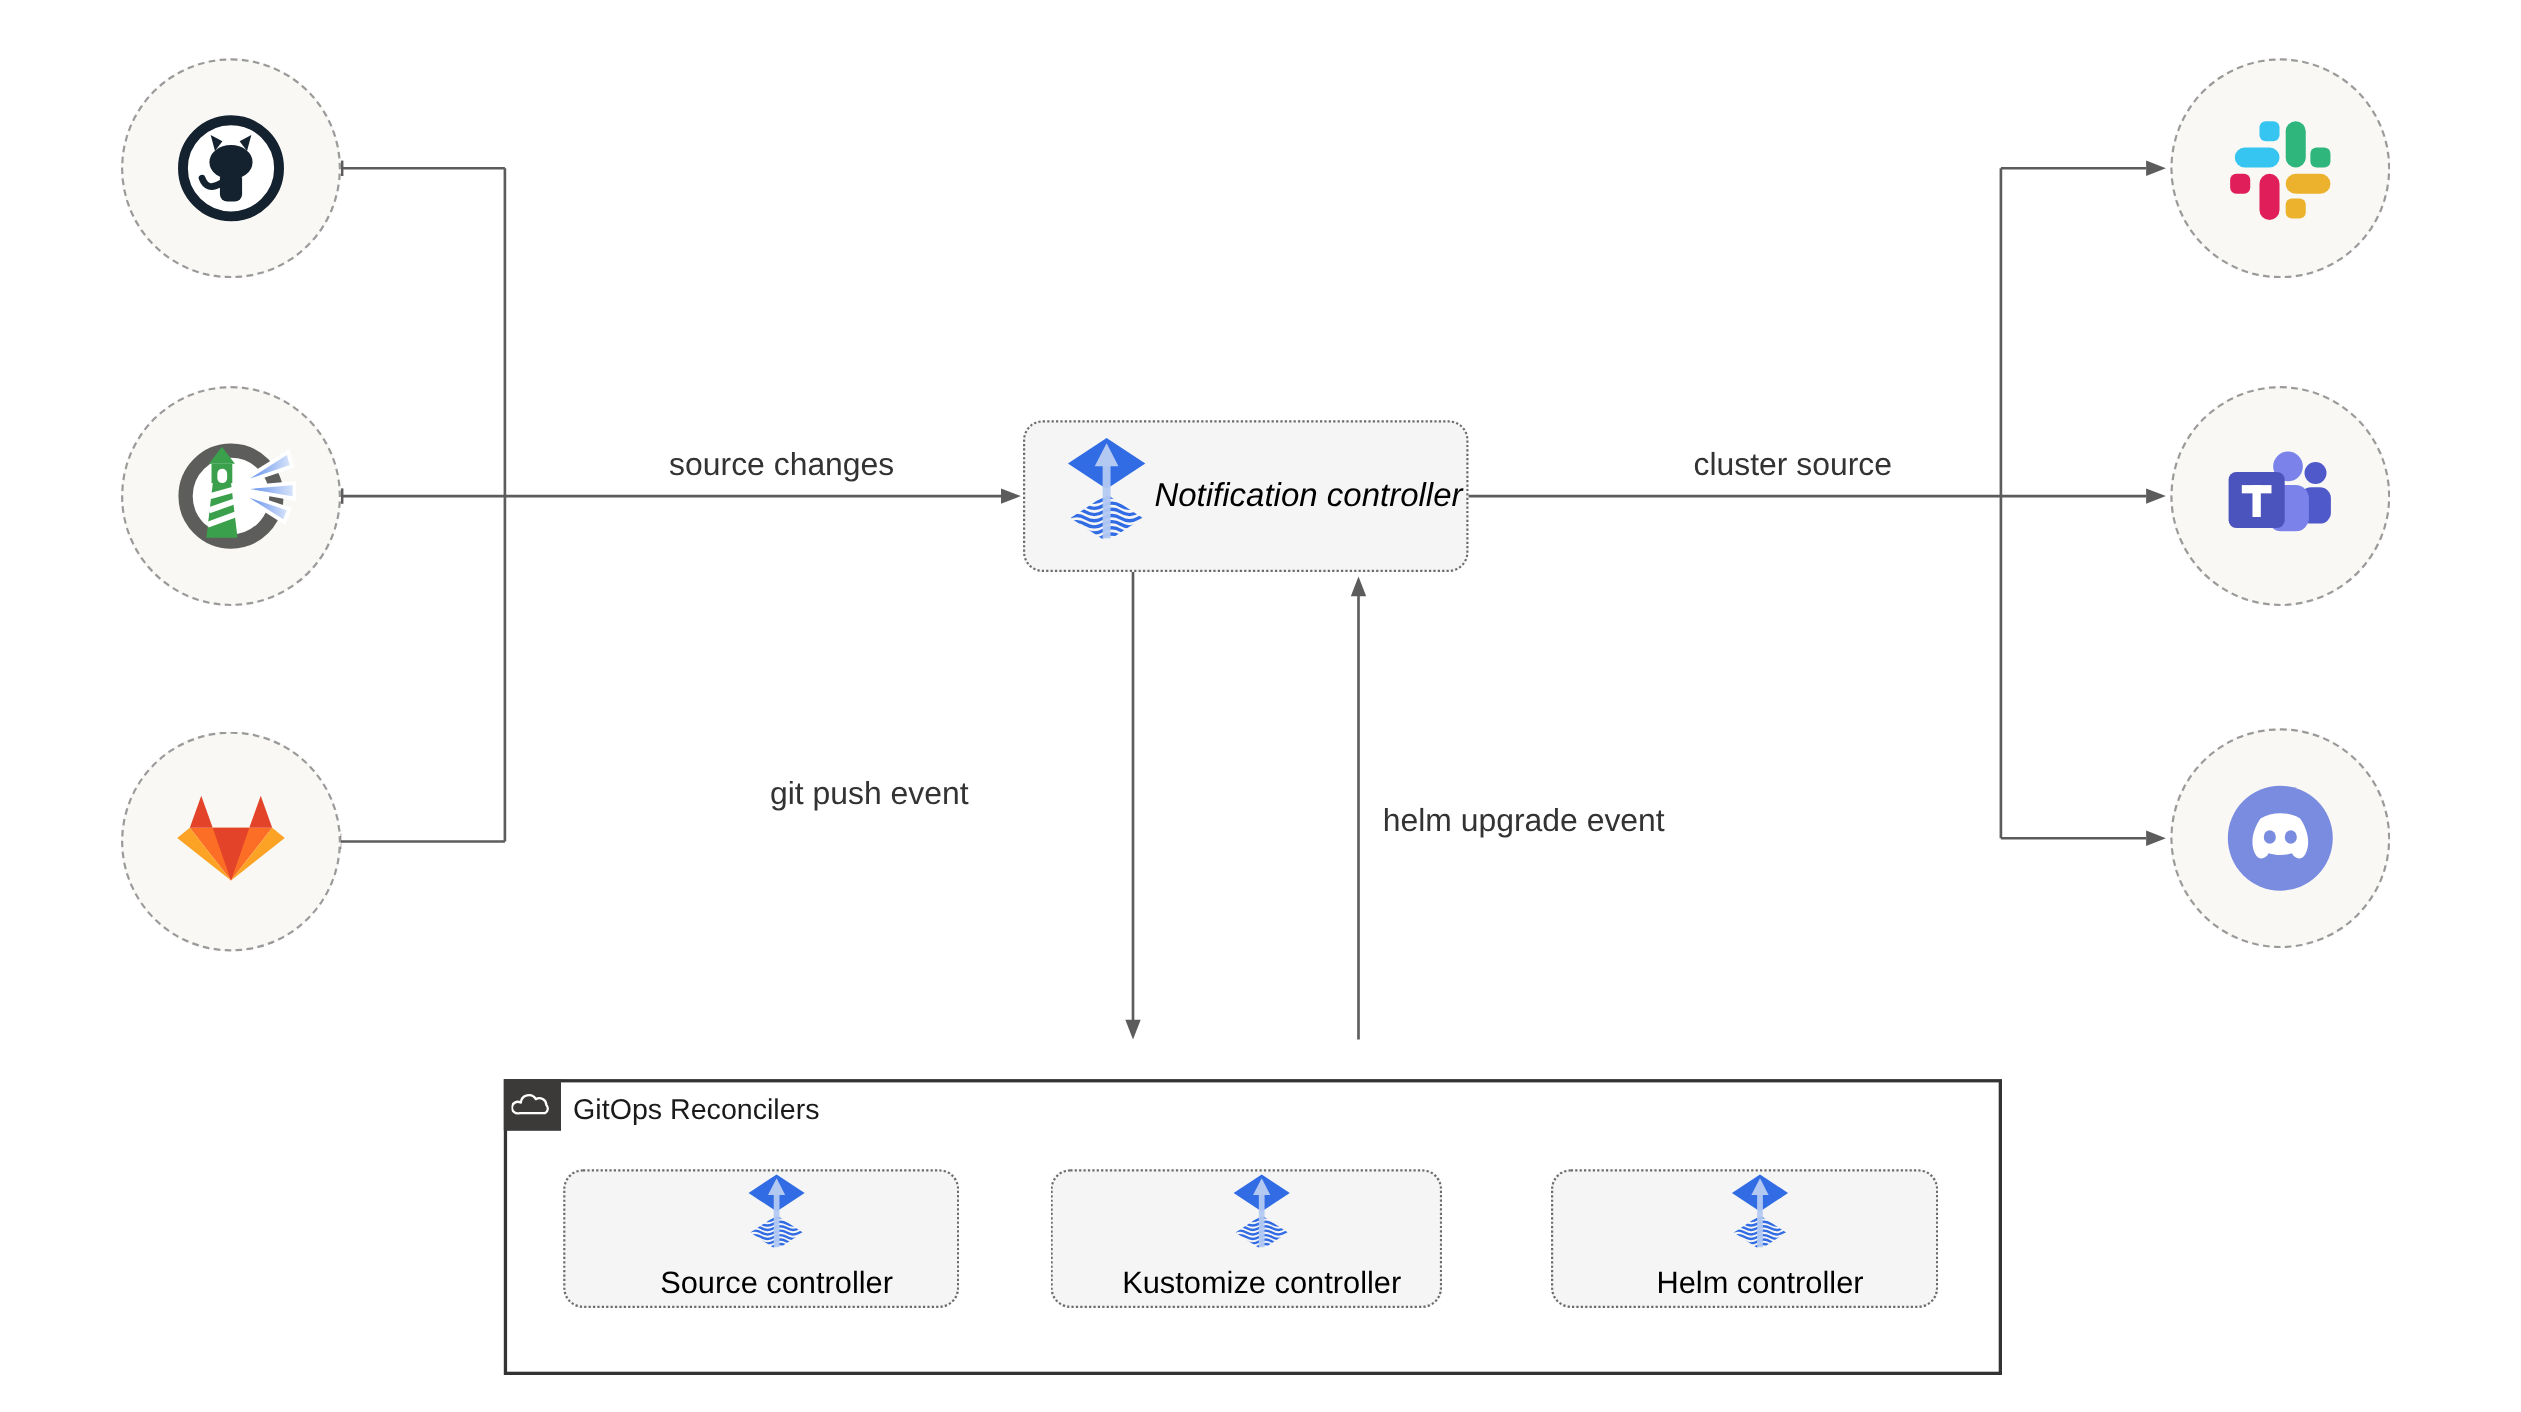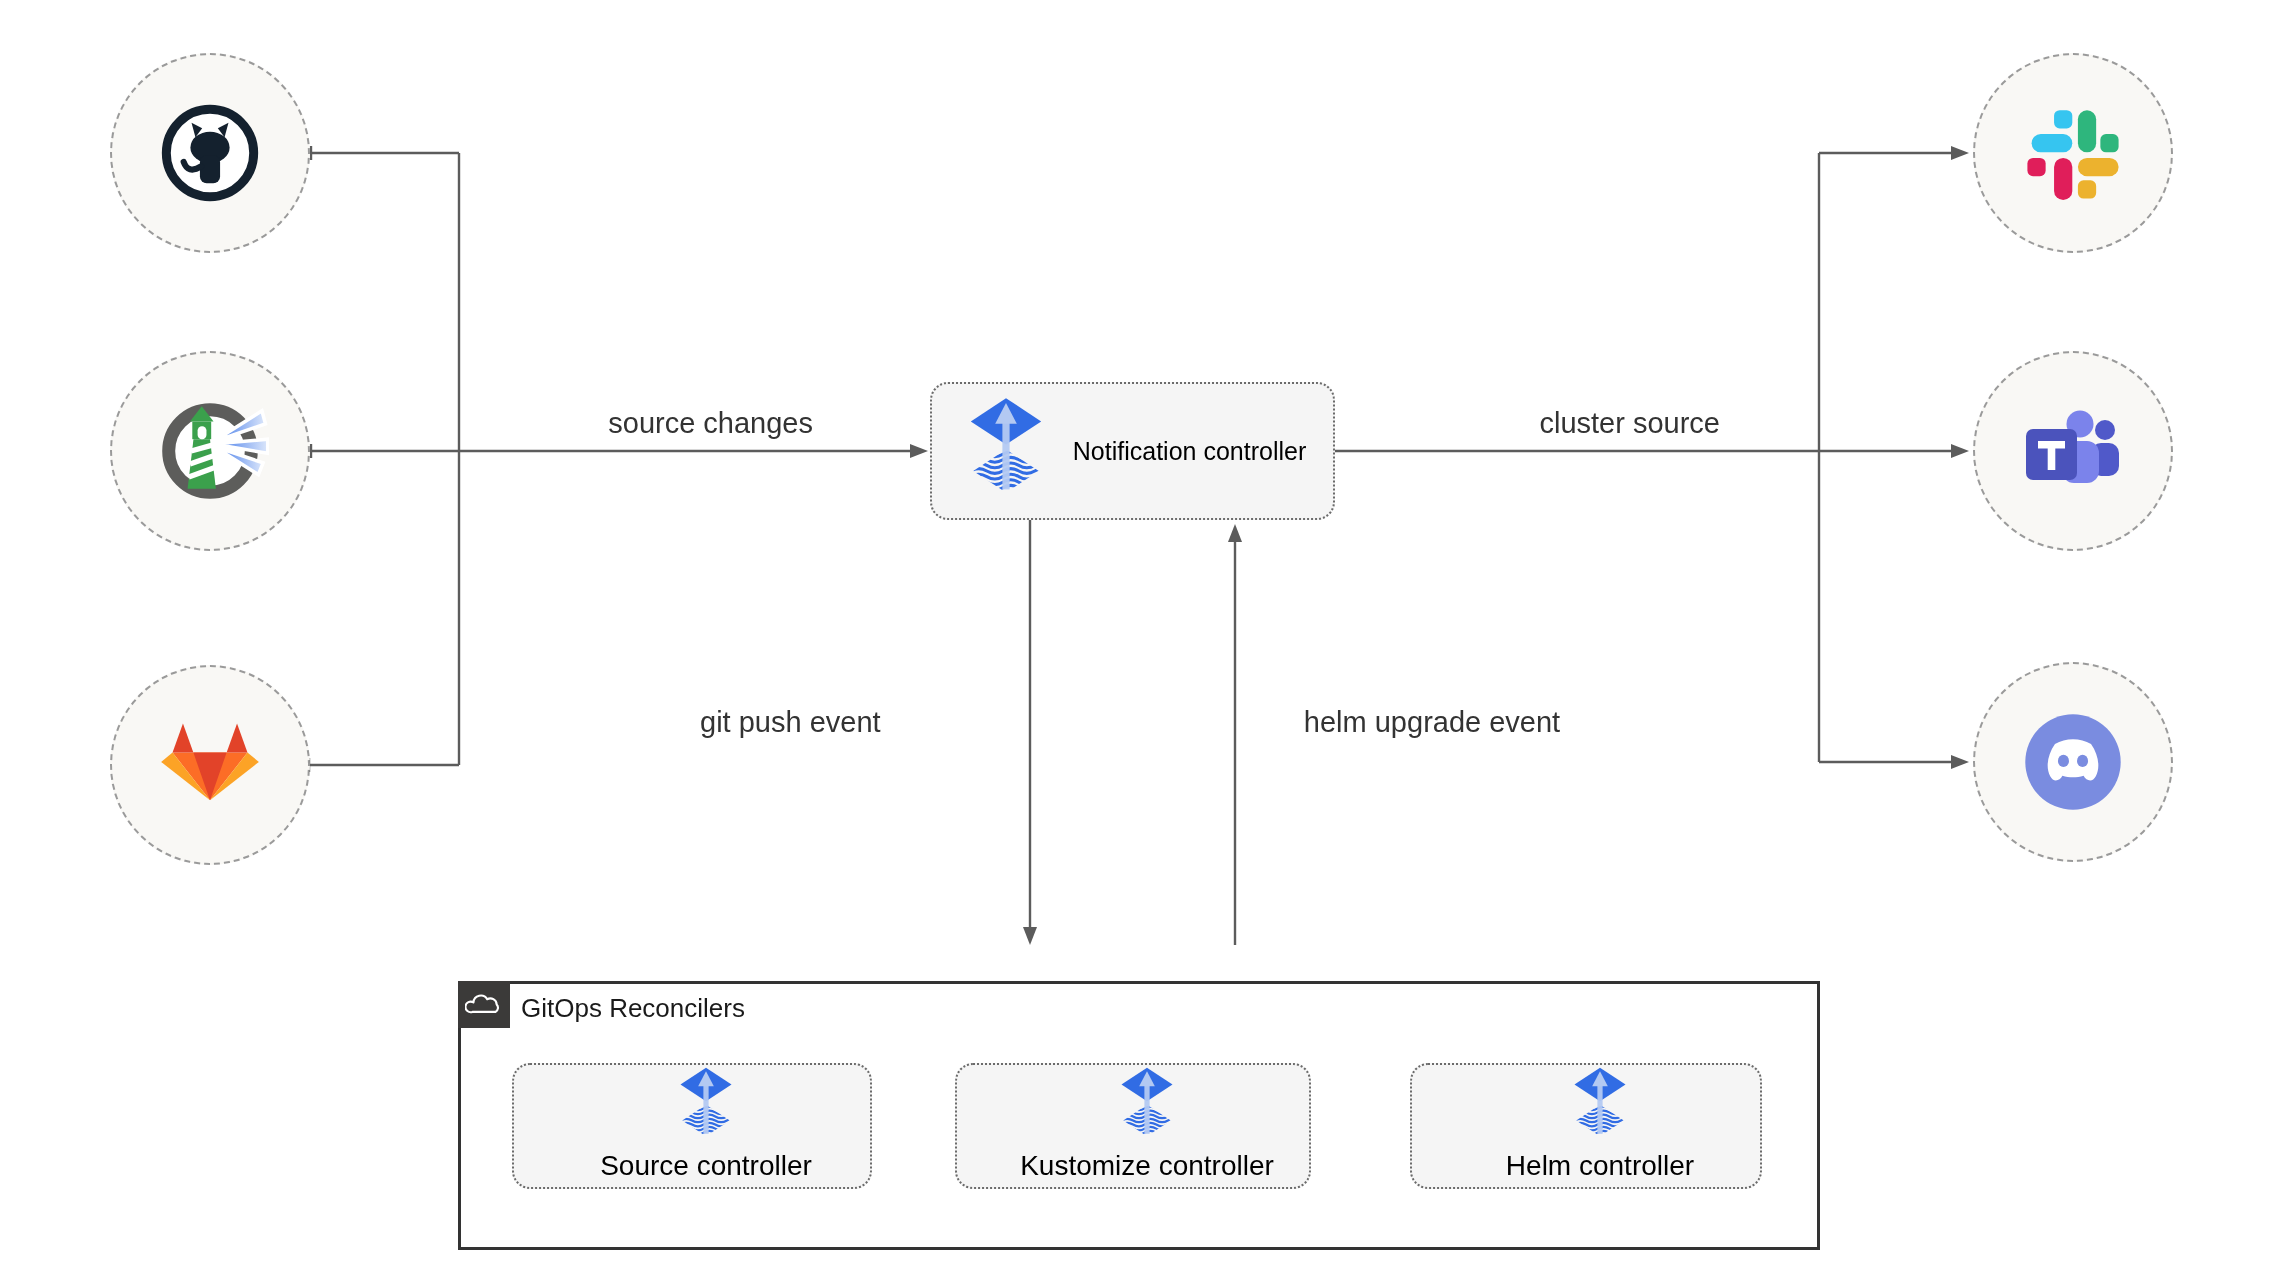--- a/index.html
+++ b/index.html
@@ -10,27 +10,27 @@
   
   .endpoint{position:absolute;width:200px;height:200px;border-radius:50%;
     border:2px dashed #9a9a9a;background:#f9f8f5;box-sizing:border-box;
     display:flex;align-items:center;justify-content:center;z-index:2;}
 
   
   .ctrl{position:absolute;background:#f5f5f5;border:2px dotted #6b6b6b;border-radius:18px;
     box-sizing:border-box;display:flex;align-items:center;z-index:2;}
   .ctrl .label{flex:1;text-align:center;color:#000;}
   #notification-box{left:930px;top:382px;width:405px;height:138px;padding-left:34px;}
-  #notification-box .label{font-size:25px;line-height:38px;}
+  #notification-box .label{font-size:30px;line-height:38px;font-style:italic;}
   .reconciler{top:79px;height:126px;padding-left:28px;flex-direction:column;}
   .reconciler .label{font-size:28px;line-height:37px;}
 
   
   .edge-label{position:absolute;font-size:29px;line-height:38px;color:#333;z-index:3;}
-  .center{text-align:right;} .right{text-align:left;} .left{text-align:center;}
+  .center{text-align:right;} .right{text-align:left;} .left{text-align:left;margin-top:24px;}
 
   
   #gitops-container{position:absolute;left:458px;top:945px;width:1362px;height:269px;
     border:3px solid #333333;background:#ffffff;box-sizing:border-box;z-index:2;margin-top:36px;}
   #gitops-tab{position:absolute;left:-3px;top:-3px;width:52px;height:47px;background:#3b3a39;
     display:flex;align-items:center;justify-content:center;}
   #gitops-label{position:absolute;left:60px;top:7px;font-size:26px;line-height:34px;color:#1a1a1a;}
 </style>
 </head>
 <body>

